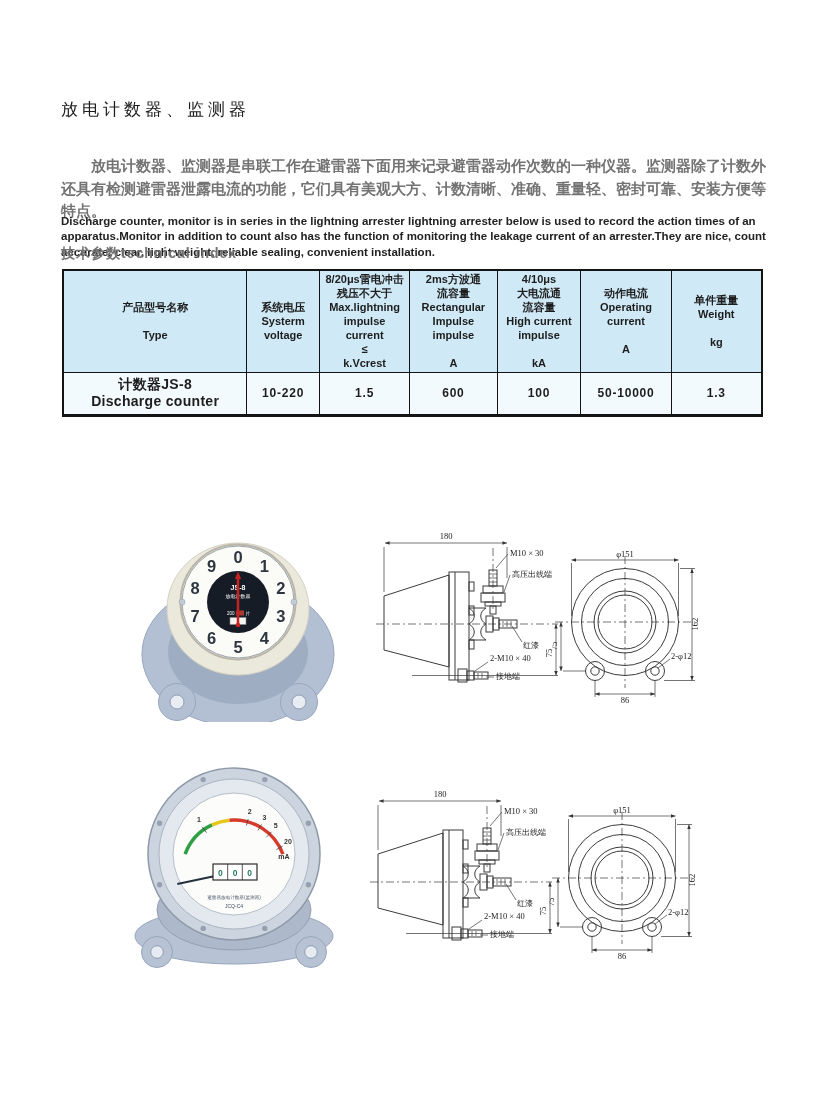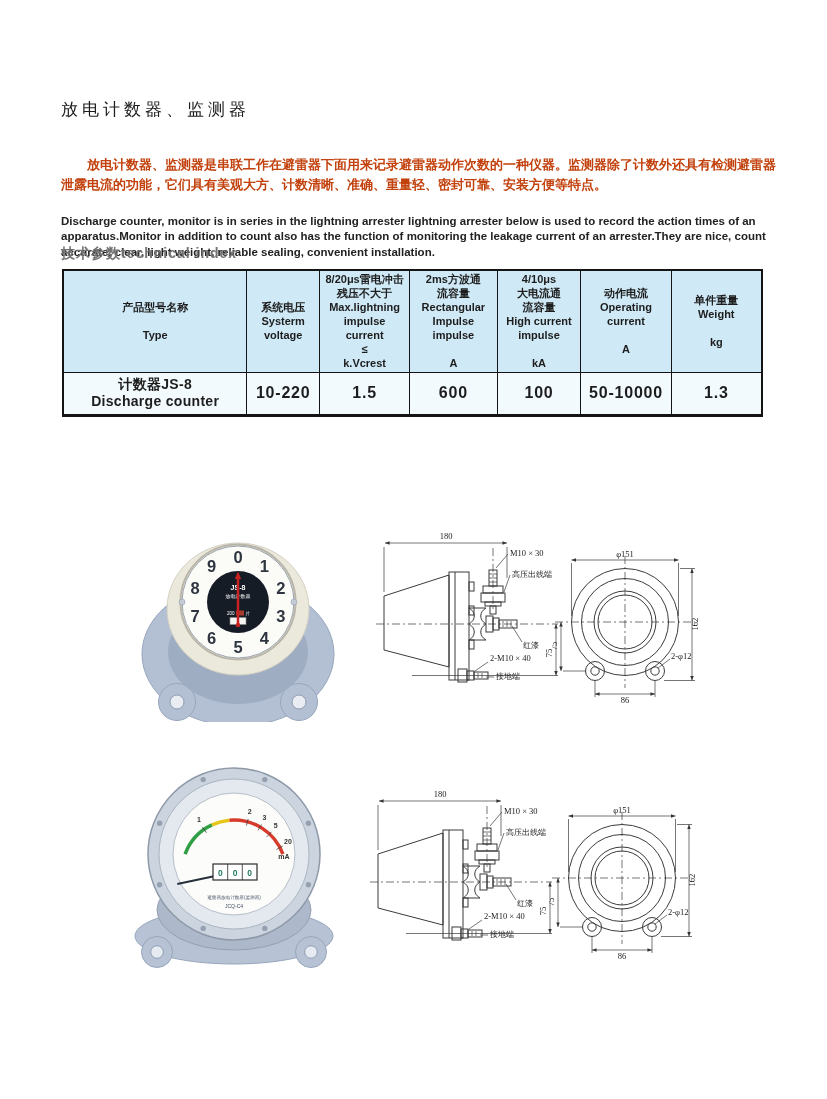--- a/index.html
+++ b/index.html
@@ -2,32 +2,32 @@
 <html><head>
 <meta charset="utf-8">
 <style>
   html,body{margin:0;padding:0;background:#fff;}
   .page{position:relative;width:827px;height:1099px;background:#ffffff;overflow:hidden;
         font-family:"Liberation Sans",sans-serif;color:#222;}
   .title-zh{position:absolute;left:61px;top:98px;font-size:17px;font-weight:normal;
             letter-spacing:4px;color:#1c1c1c;}
   .title-en{position:absolute;left:61px;top:123px;font-size:16px;font-weight:bold;
             color:#1c1c1c;letter-spacing:0.2px;}
-  .intro-zh{position:absolute;left:61px;top:155px;width:716px;font-size:13px;font-weight:600;
-            line-height:1.5;text-indent:2em;color:#c2410c;}
+  .intro-zh{position:absolute;left:61px;top:155px;width:716px;font-size:15px;font-weight:600;
+            line-height:1.5;text-indent:2em;color:#737373;}
   .intro-en{position:absolute;left:61px;top:198px;width:712px;font-size:11.5px;font-weight:600;
             line-height:1.33;color:#222;margin-top:16px;}
   .section-heading{position:absolute;left:61px;top:245px;font-size:14px;font-weight:bold;
             letter-spacing:1px;color:#737373;}
   table.spec{position:absolute;left:62px;top:269px;width:701px;border-collapse:collapse;
             table-layout:fixed;border:2px solid #141414;border-bottom-width:3px;}
   table.spec th,table.spec td{border:1px solid #141414;text-align:center;vertical-align:middle;
             white-space:pre-line;font-weight:bold;color:#1d1d1d;padding:1px 2px;}
   table.spec th{background:#cfe9f6;height:97px;font-size:11px;line-height:1.28;}
-  table.spec td{background:#f3fafd;height:39px;font-size:16px;letter-spacing:0.8px;}
+  table.spec td{background:#f3fafd;height:39px;font-size:12px;letter-spacing:0.8px;}
   table.spec td.name{font-size:14px;line-height:1.25;letter-spacing:0.3px;}
   .fig{position:absolute;}
   .dimtxt{font-family:"Liberation Serif",serif;font-size:8.5px;fill:#222;}
   .cntxt{font-family:"Liberation Sans",sans-serif;font-size:8px;fill:#222;}
   .draw{stroke:#3b3b3b;stroke-width:1;fill:none;}
   .thin{stroke:#3b3b3b;stroke-width:0.7;fill:none;}
   .cline{stroke:#3b3b3b;stroke-width:0.7;fill:none;stroke-dasharray:8 3 2 3;}
 </style>
 </head>
 <body>

